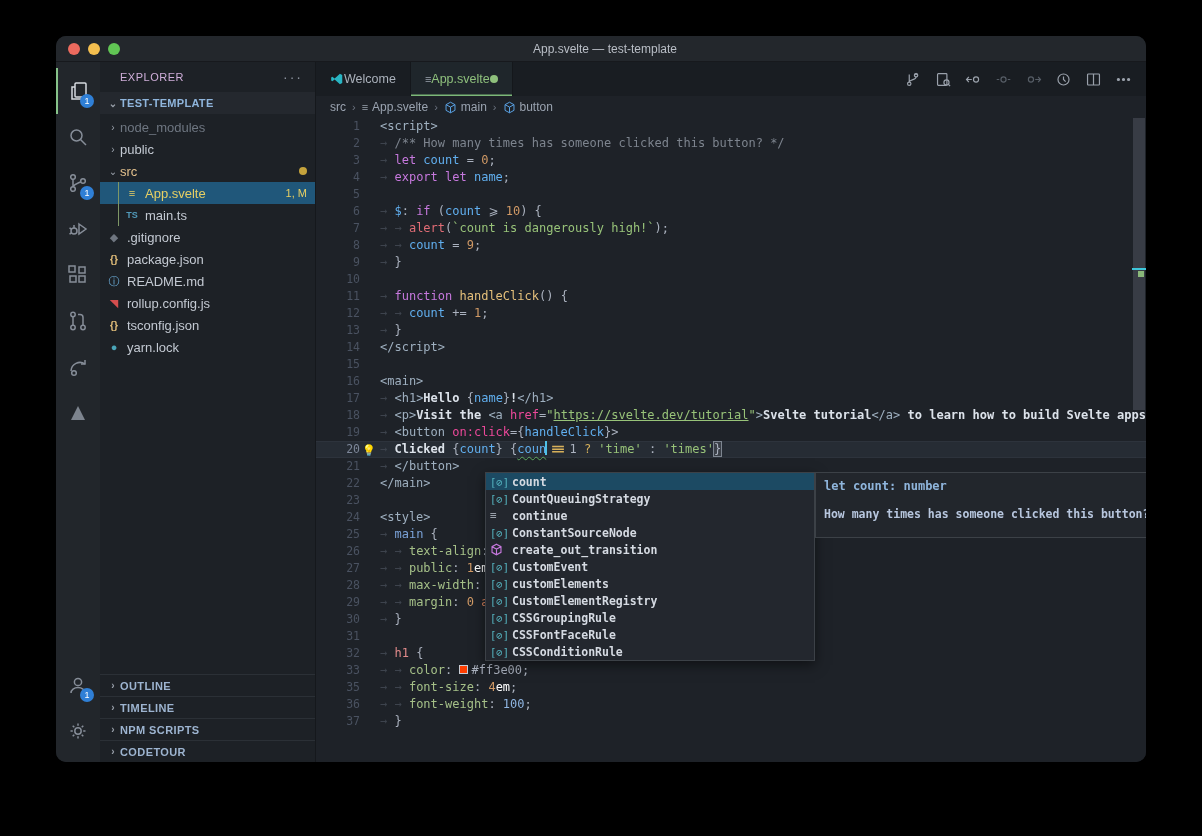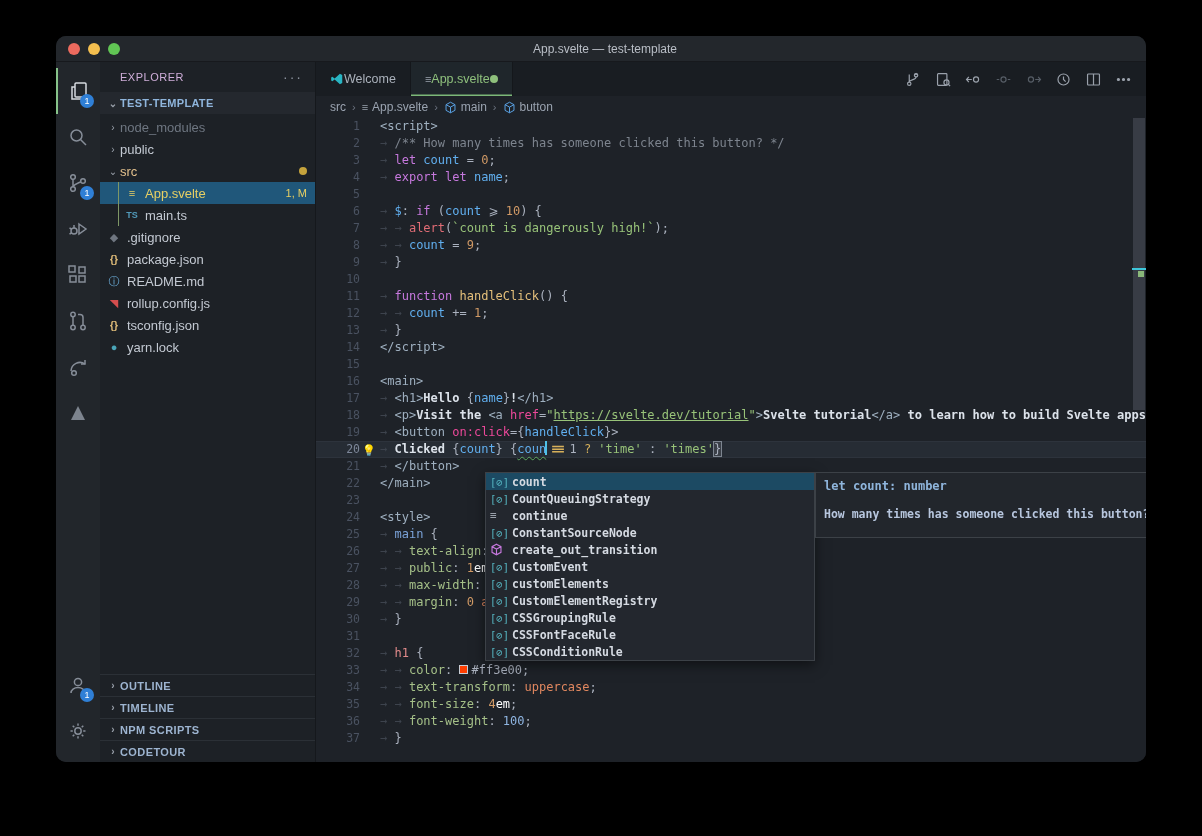--- a/index.html
+++ b/index.html
@@ -408,21 +408,20 @@
             <div class="cl"><span class="ln">24</span><span class="lc"><span class="tag">&lt;style&gt;</span></span></div>
             <div class="cl"><span class="ln">25</span><span class="lc"><span class="ws">→ </span><span class="selb">main</span><span class="p"> {</span></span></div>
             <div class="cl"><span class="ln">26</span><span class="lc"><span class="ws">→ → </span><span class="cs">text-align</span><span class="p">: </span><span class="cv">center</span><span class="p">;</span></span></div>
             <div class="cl"><span class="ln">27</span><span class="lc"><span class="ws">→ → </span><span class="cs">public</span><span class="p">: </span><span class="n">1</span><span class="u">em</span><span class="p">;</span></span></div>
             <div class="cl"><span class="ln">28</span><span class="lc"><span class="ws">→ → </span><span class="cs">max-width</span><span class="p">: </span><span class="n">240</span><span class="u">px</span><span class="p">;</span></span></div>
             <div class="cl"><span class="ln">29</span><span class="lc"><span class="ws">→ → </span><span class="cs">margin</span><span class="p">: </span><span class="n">0</span><span class="p"> </span><span class="cv">auto</span><span class="p">;</span></span></div>
             <div class="cl"><span class="ln">30</span><span class="lc"><span class="ws">→ </span><span class="p">}</span></span></div>
             <div class="cl"><span class="ln">31</span><span class="lc"></span></div>
             <div class="cl"><span class="ln">32</span><span class="lc"><span class="ws">→ </span><span class="selh">h1</span><span class="p"> {</span></span></div>
             <div class="cl"><span class="ln">33</span><span class="lc"><span class="ws">→ → </span><span class="cs">color</span><span class="p">: </span><span class="swatch"></span><span class="p">#ff3e00;</span></span></div>
-            <div class="cl"><span class="ln">34</span><span class="lc"><span class="ws">→ → </span><span class="cs">text-transform</span><span class="p">: </span><span class="cv">uppercase</span><span class="p">;</span></span></div>
             <div class="cl"><span class="ln">35</span><span class="lc"><span class="ws">→ → </span><span class="cs">font-size</span><span class="p">: </span><span class="n">4</span><span class="u">em</span><span class="p">;</span></span></div>
             <div class="cl"><span class="ln">36</span><span class="lc"><span class="ws">→ → </span><span class="cs">font-weight</span><span class="p">: </span><span class="pale">100</span><span class="p">;</span></span></div>
             <div class="cl"><span class="ln">37</span><span class="lc"><span class="ws">→ </span><span class="p">}</span></span></div>
           </div>
 
         <div class="vscroll">
           <div class="vslider"></div>
           <div class="vmark"></div>
           <div class="vmark2"></div>
         </div>

